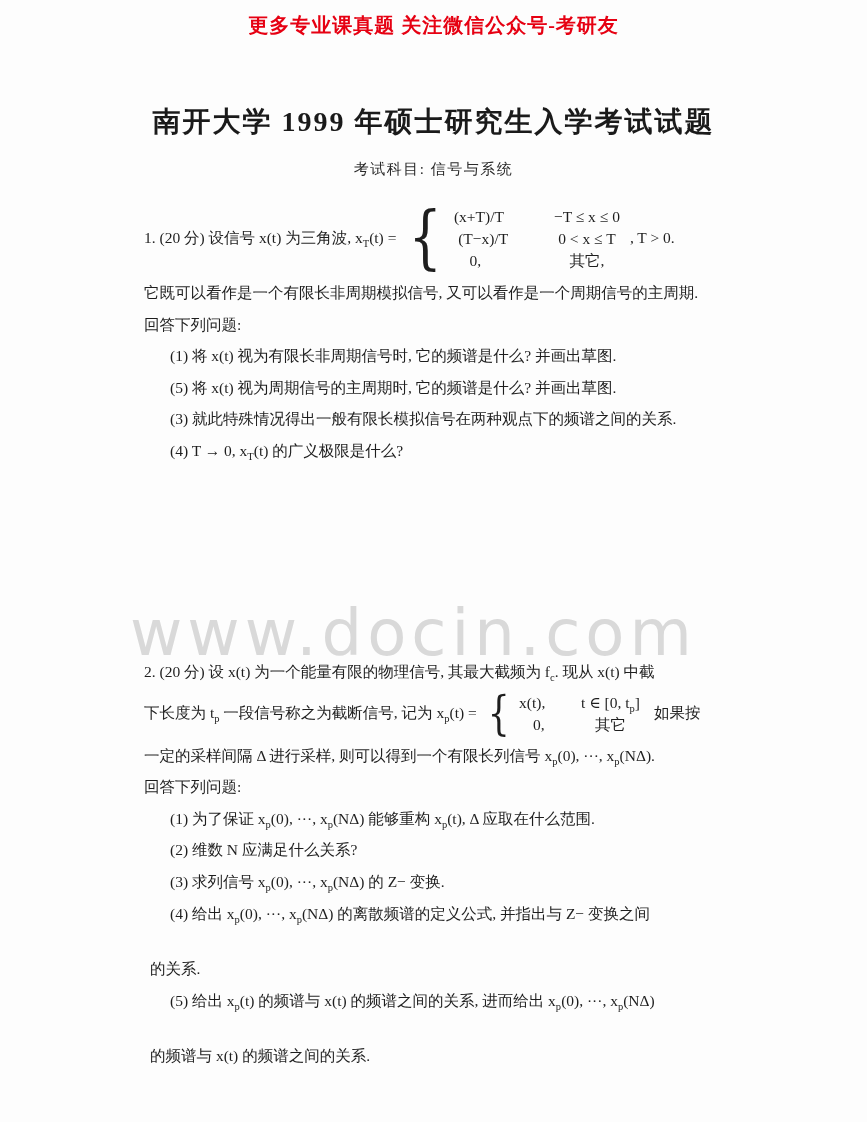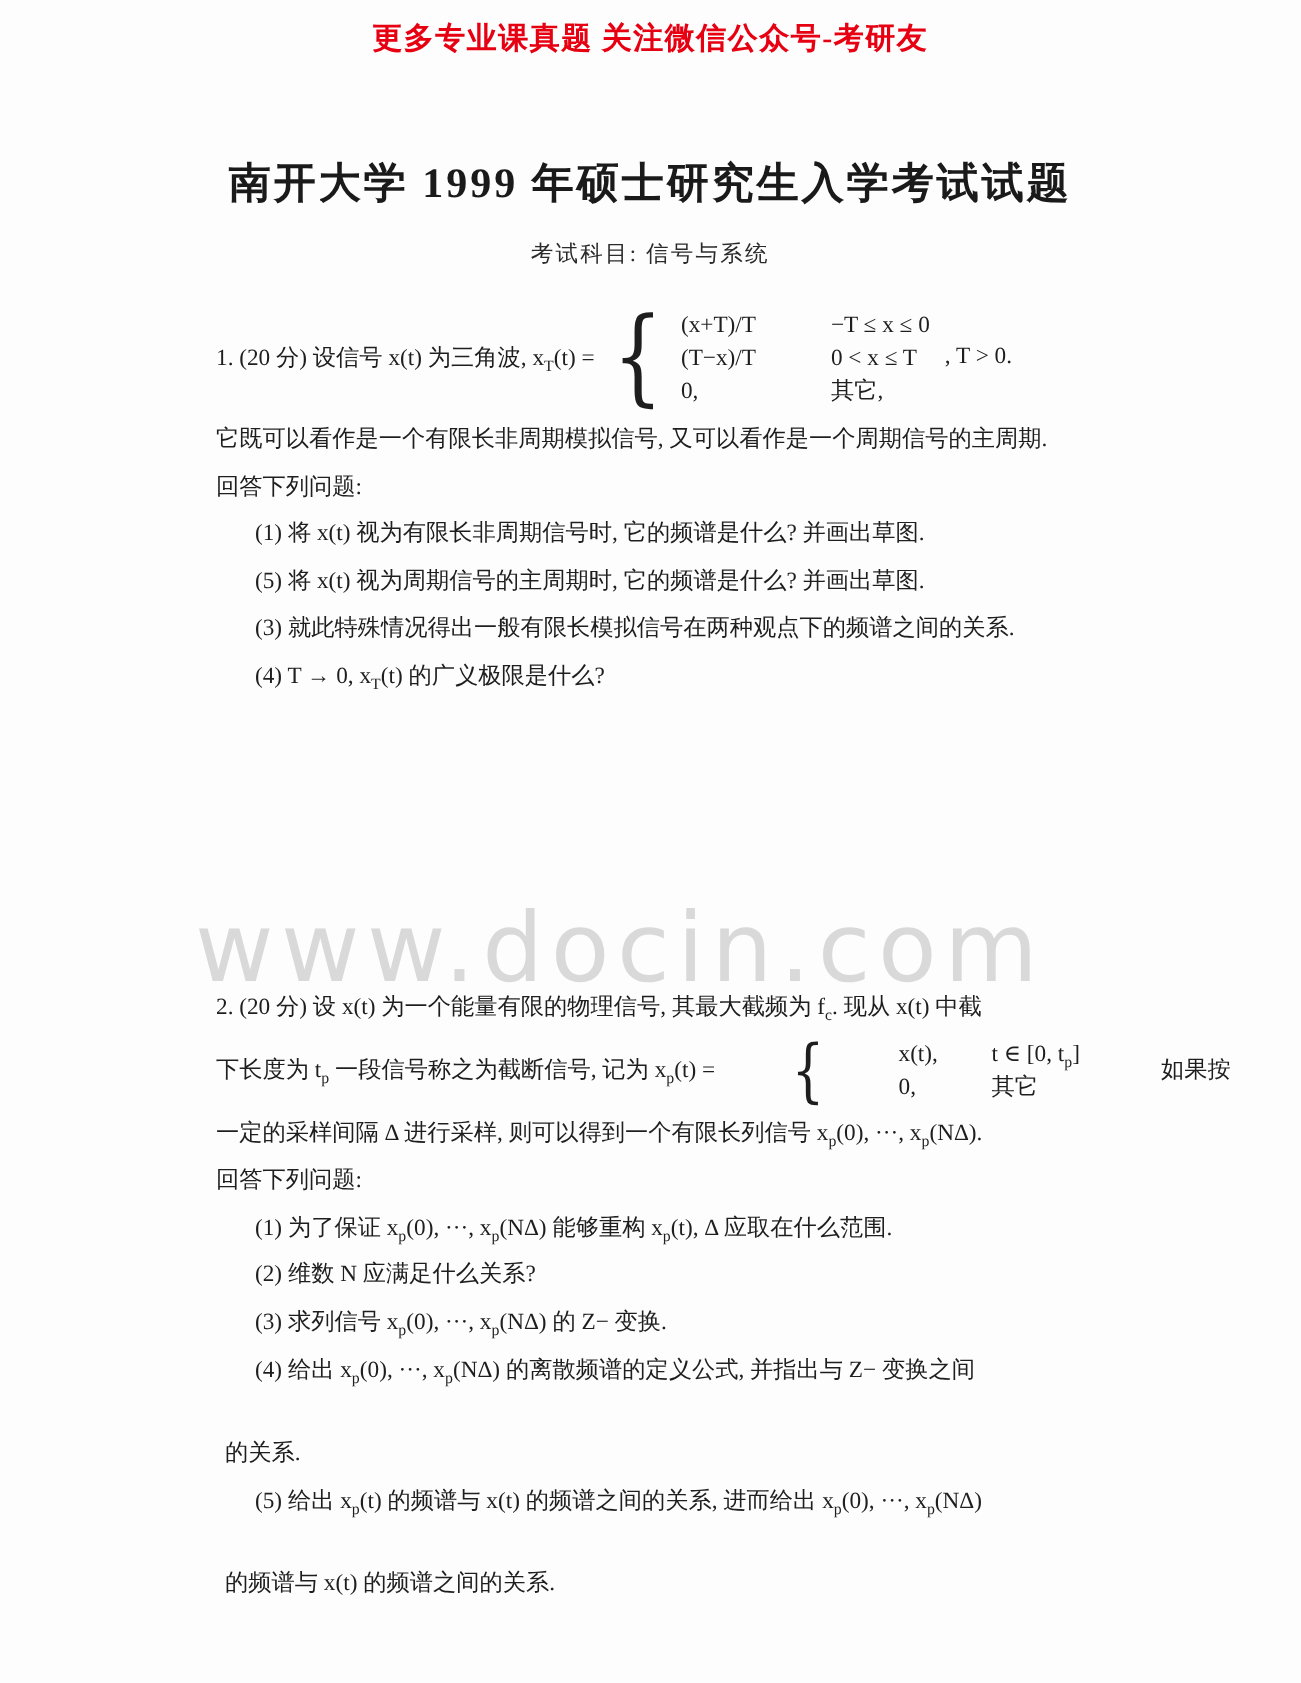--- a/index.html
+++ b/index.html
@@ -46,29 +46,29 @@
   .question{position:absolute;left:144px;width:640px;font-size:15.5px;z-index:1;}
   .q1{top:203px;}
   .q2{top:656px;}
   .line{line-height:31.6px;white-space:nowrap;}
   .item{padding-left:26px;}
   .cont{padding-left:6px;margin-top:24px;}
 
   
   .formula-row{display:flex;align-items:center;white-space:nowrap;}
   .q1 .formula-row{min-height:70px;margin-bottom:4px;}
-  .q2 .formula-row{min-height:52px;gap:40px;}
+  .q2 .formula-row{min-height:52px;}
   .brace{
     font-family:"DejaVu Serif",serif;font-weight:400;
     line-height:.85;margin:0 6px 0 7px;
     transform:scaleX(.75);
   }
   .brace.big{font-size:70px;}
   .brace.small{font-size:46px;}
-  .cases{display:flex;flex-direction:column;row-gap:1px;}
+  .cases{display:flex;flex-direction:column;row-gap:1px;align-items:center;}
   .case-row{display:flex;line-height:21px;}
   .q1 .case-row .expr{min-width:100px;}
   .q2 .case-row .expr{min-width:62px;}
   .tail{margin-left:10px;}
   .after{margin-left:14px;}
 
   
   .watermark{
     position:absolute;top:596px;left:130px;z-index:0;
     font-family:"DejaVu Sans","Liberation Sans",sans-serif;

